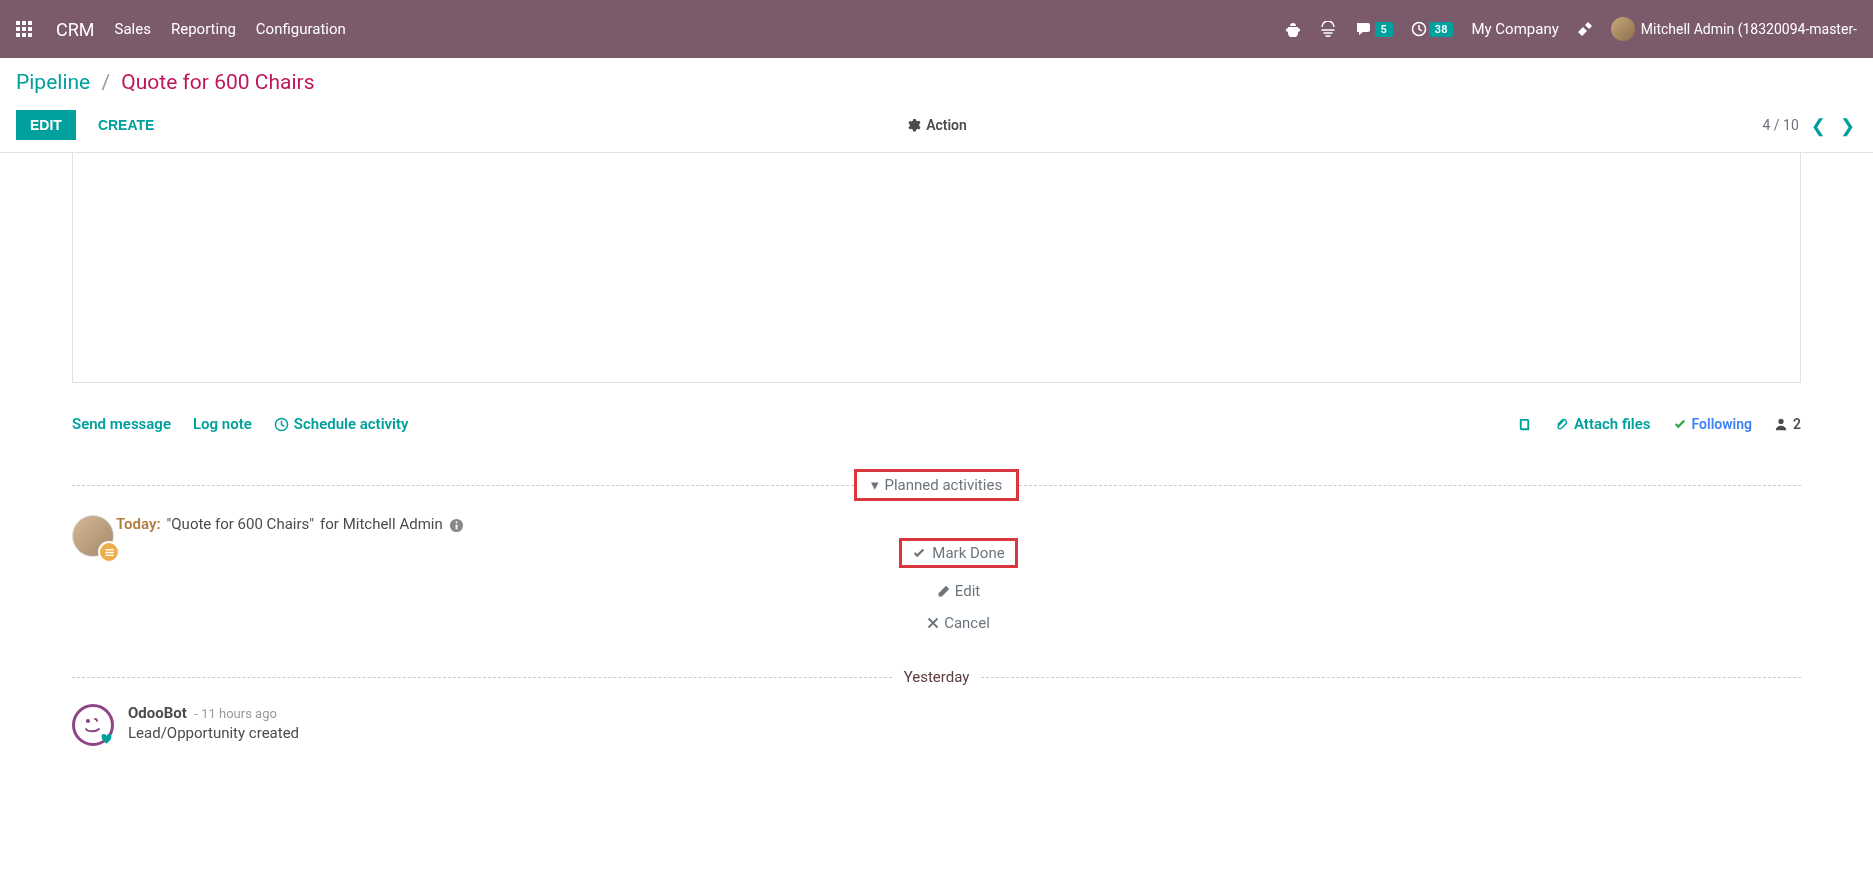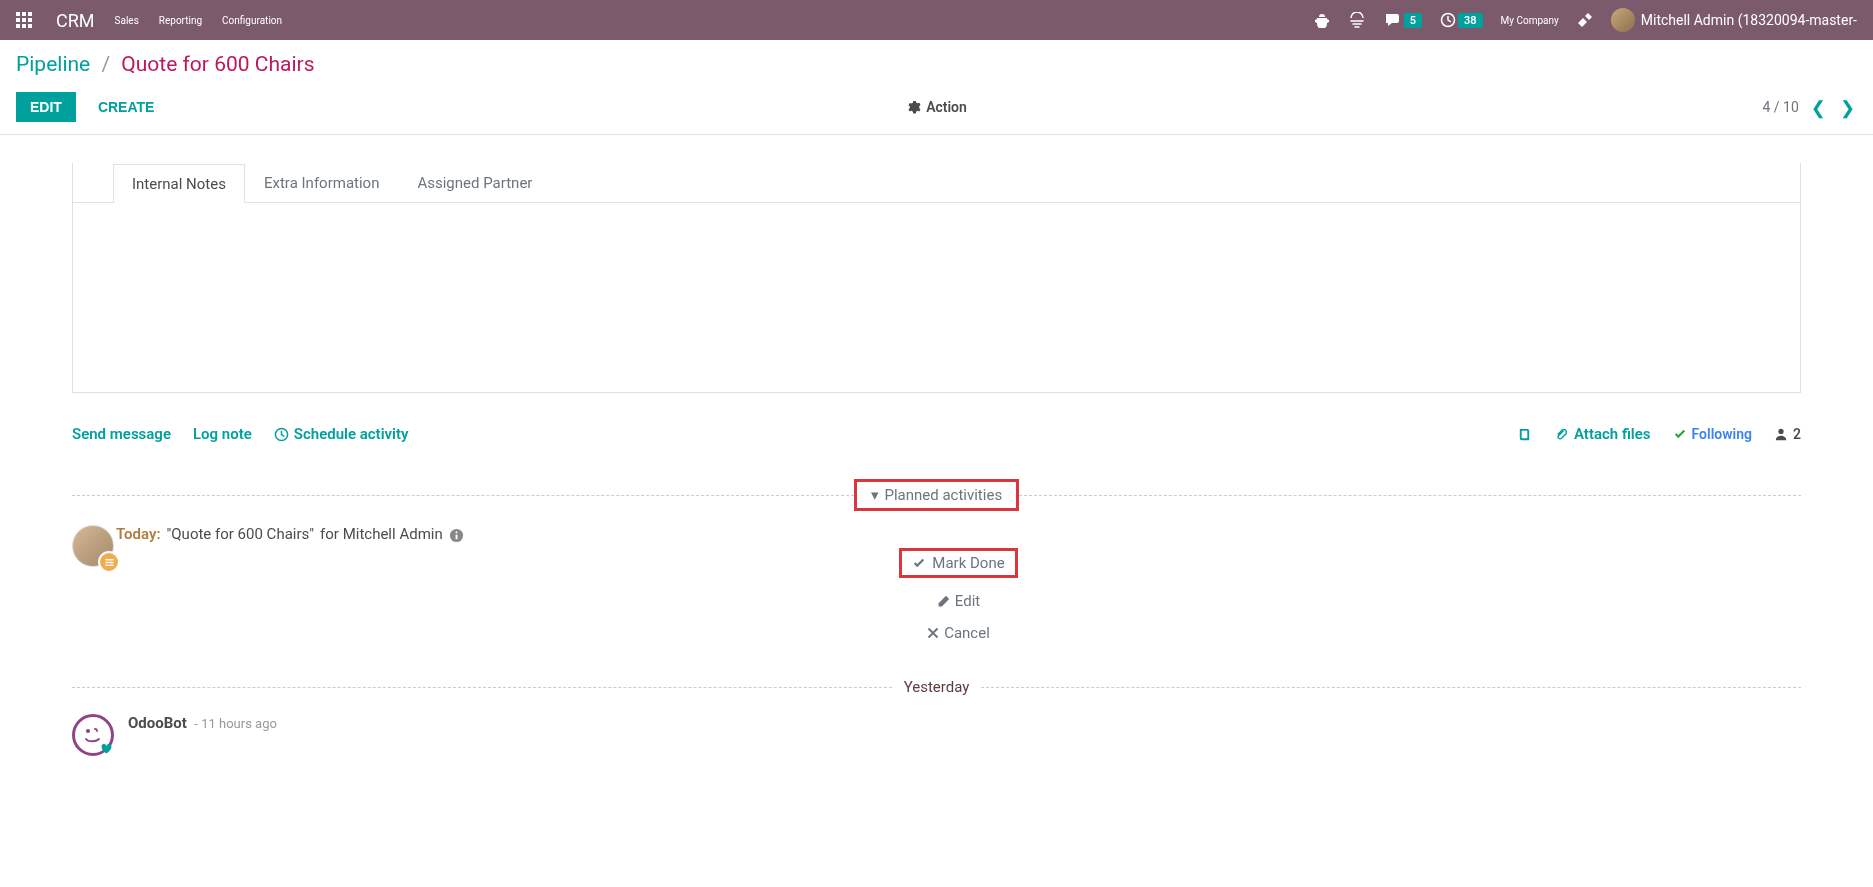--- a/index.html
+++ b/index.html
@@ -1,24 +1,24 @@
 <!DOCTYPE html>
 <html><head>
   <meta charset="utf-8">
   <style>
     * { box-sizing: border-box; margin: 0; padding: 0; }
     body { font-family: -apple-system, BlinkMacSystemFont, "Segoe UI", Roboto, "Helvetica Neue", Arial, sans-serif; font-size: 14px; color: #4c4c4c; background: #fff; overflow-x: hidden; }
     
     
-    .navbar { background: #7b5a6b; color: #fff; height: 40px; display: flex; align-items: center; padding: 0 16px; }
+    .navbar { background: #7b5a6b; color: #fff; height: 58px; display: flex; align-items: center; padding: 0 16px; }
     .navbar-left { display: flex; align-items: center; gap: 20px; }
     .apps-icon { display: grid; grid-template-columns: repeat(3, 4px); grid-template-rows: repeat(3, 4px); gap: 2px; }
     .apps-icon span { background: #fff; width: 4px; height: 4px; }
     .app-name { font-size: 18px; font-weight: 400; margin-left: 4px; }
-    .nav-item { color: #fff; cursor: pointer; font-size: 10px; }
+    .nav-item { color: #fff; cursor: pointer; font-size: 15px; }
     .navbar-right { margin-left: auto; display: flex; align-items: center; gap: 18px; }
     .nav-icon { position: relative; cursor: pointer; display: flex; align-items: center; }
     .badge { background: #00a09d; color: #fff; font-size: 11px; padding: 1px 6px; border-radius: 2px; margin-left: 2px; font-weight: 600; }
     .avatar { width: 24px; height: 24px; border-radius: 50%; background: linear-gradient(135deg, #c9a87a, #8b6f4e); display: inline-block; margin-right: 6px; }
     .user-info { display: flex; align-items: center; cursor: pointer; }
     
     
     .breadcrumb-bar { padding: 12px 16px 8px; }
     .breadcrumb { font-size: 21px; }
     .breadcrumb-link { color: #00a09d; cursor: pointer; }
@@ -161,27 +161,20 @@
   </div>
   <div class="control-right">
     <span>4 / 10</span>
     <span class="pager-arrow">❮</span>
     <span class="pager-arrow">❯</span>
   </div>
 </div>
 
 <div class="content-wrap">
   <div class="sheet">
-    <div class="tabs">
-      <div class="tabs-inner">
-        <div class="tab active">Internal Notes</div>
-        <div class="tab">Extra Information</div>
-        <div class="tab">Assigned Partner</div>
-      </div>
-    </div>
     <div style="height:140px"></div>
   </div>
 </div>
 
 <div class="chatter">
   <div class="chatter-actions">
     <span class="chatter-btn">Send message</span>
     <span class="chatter-btn">Log note</span>
     <span class="chatter-btn">
       <svg width="15" height="15" viewBox="0 0 16 16" fill="none" stroke="#00a09d" stroke-width="1.6">
@@ -291,16 +284,17 @@
         <svg width="13" height="13" viewBox="0 0 16 16" fill="#00a09d">
             <path d="M8 14s-6-4-6-8a3 3 0 0 1 6-1 3 3 0 0 1 6 1c0 4-6 8-6 8z"></path>
           </svg>
       </span>
     </div>
     <div class="msg-content">
       <div>
         <span class="msg-author">OdooBot</span>
         <span class="msg-time">- 11 hours ago</span>
       </div>
+      <div class="msg-body">Lead/Opportunity created</div>
     </div>
   </div>
 
 </div>
 
 </body></html>

